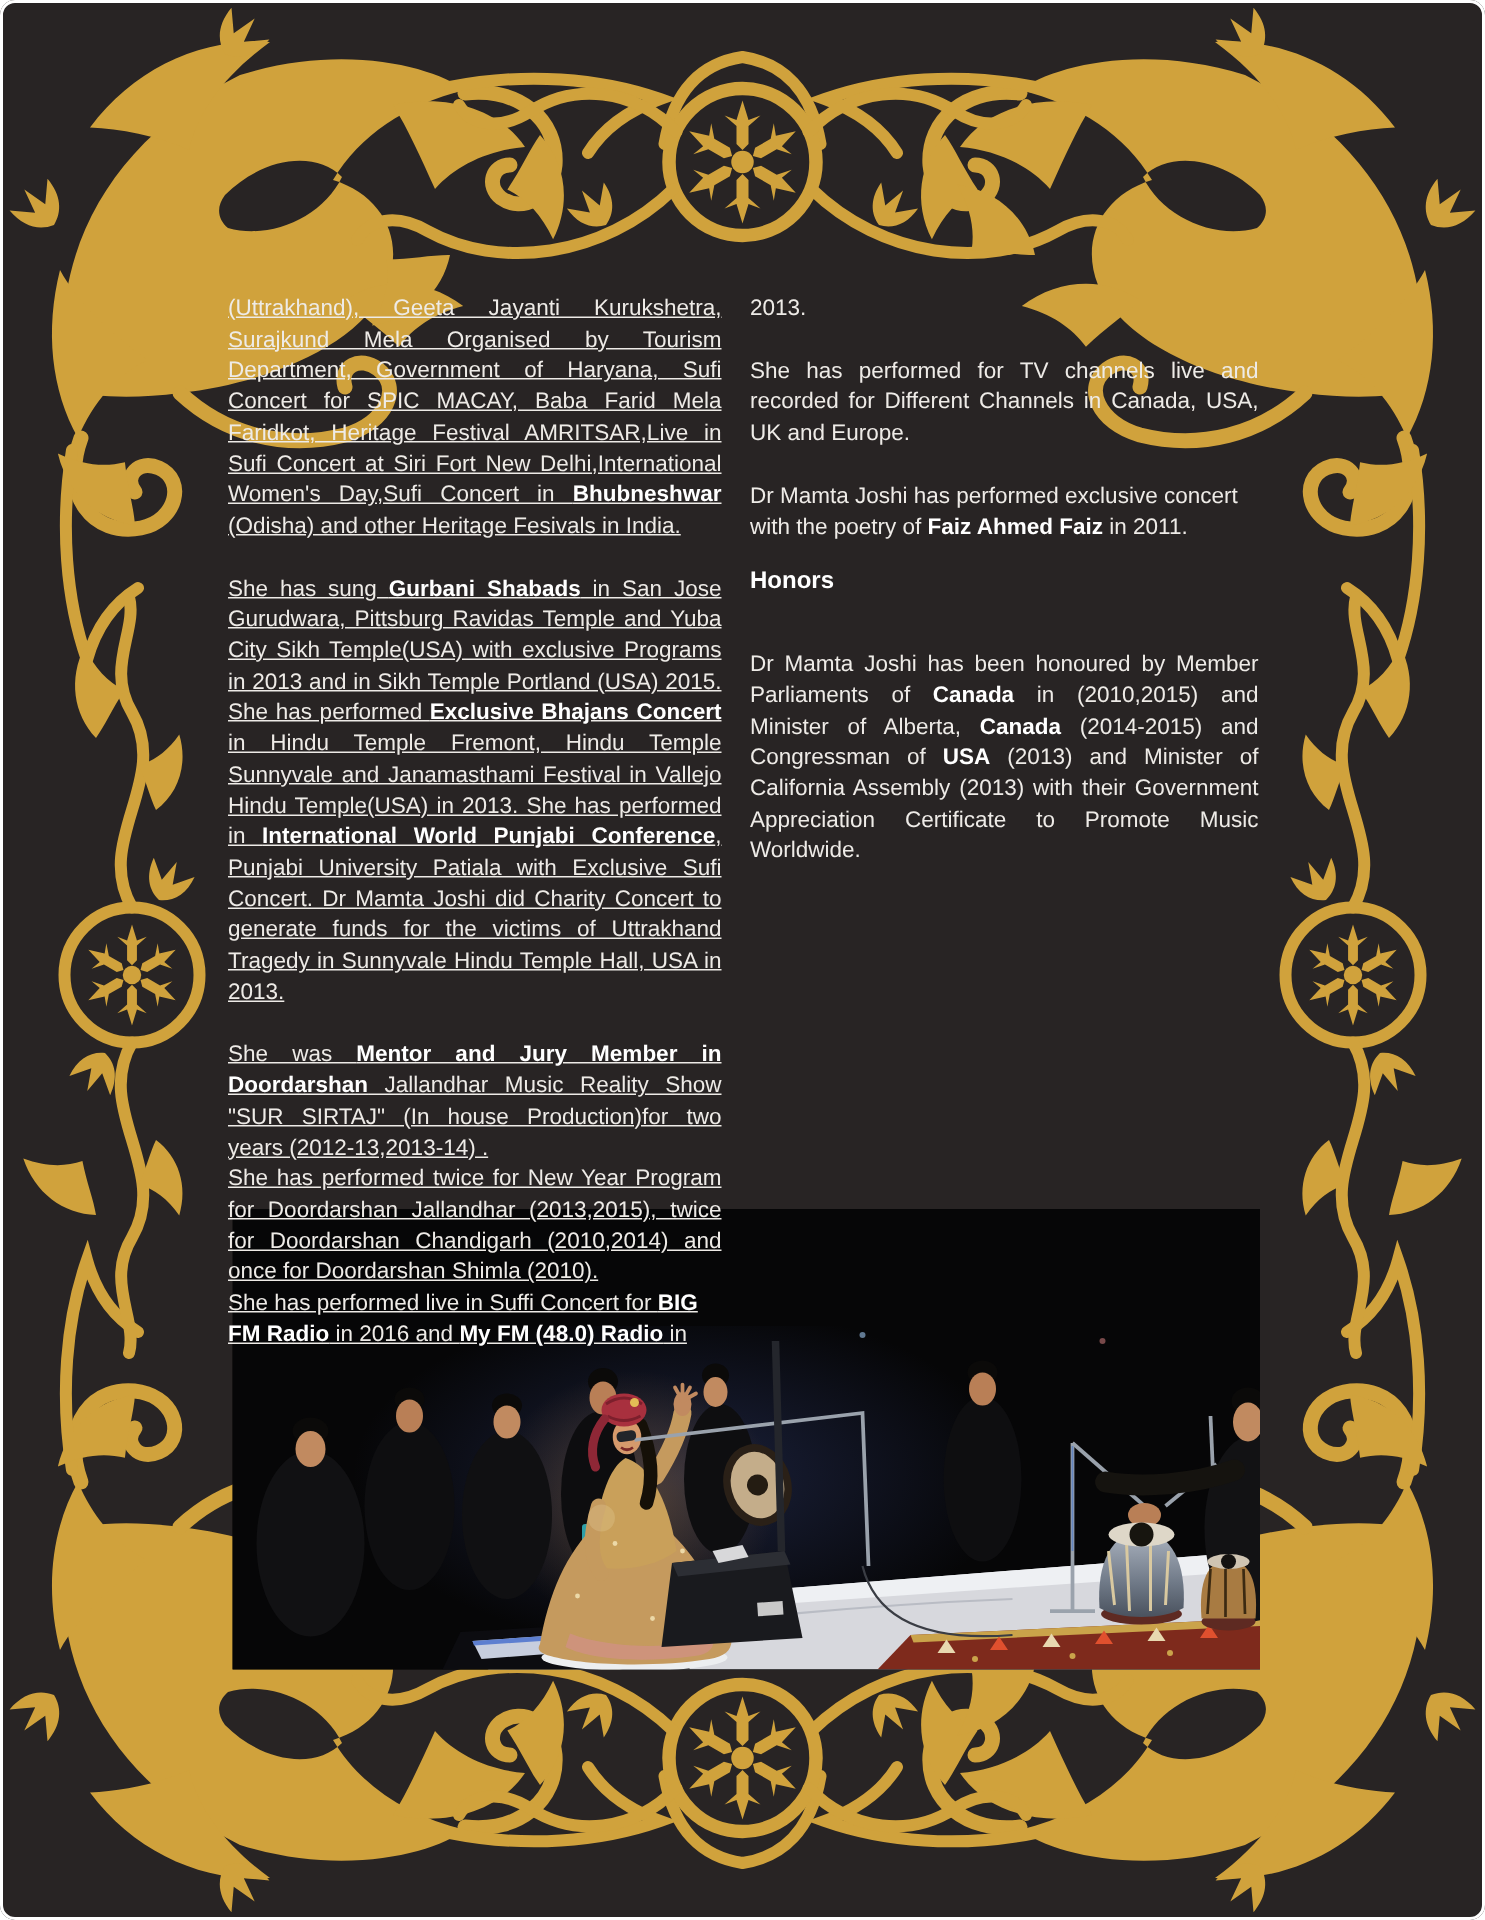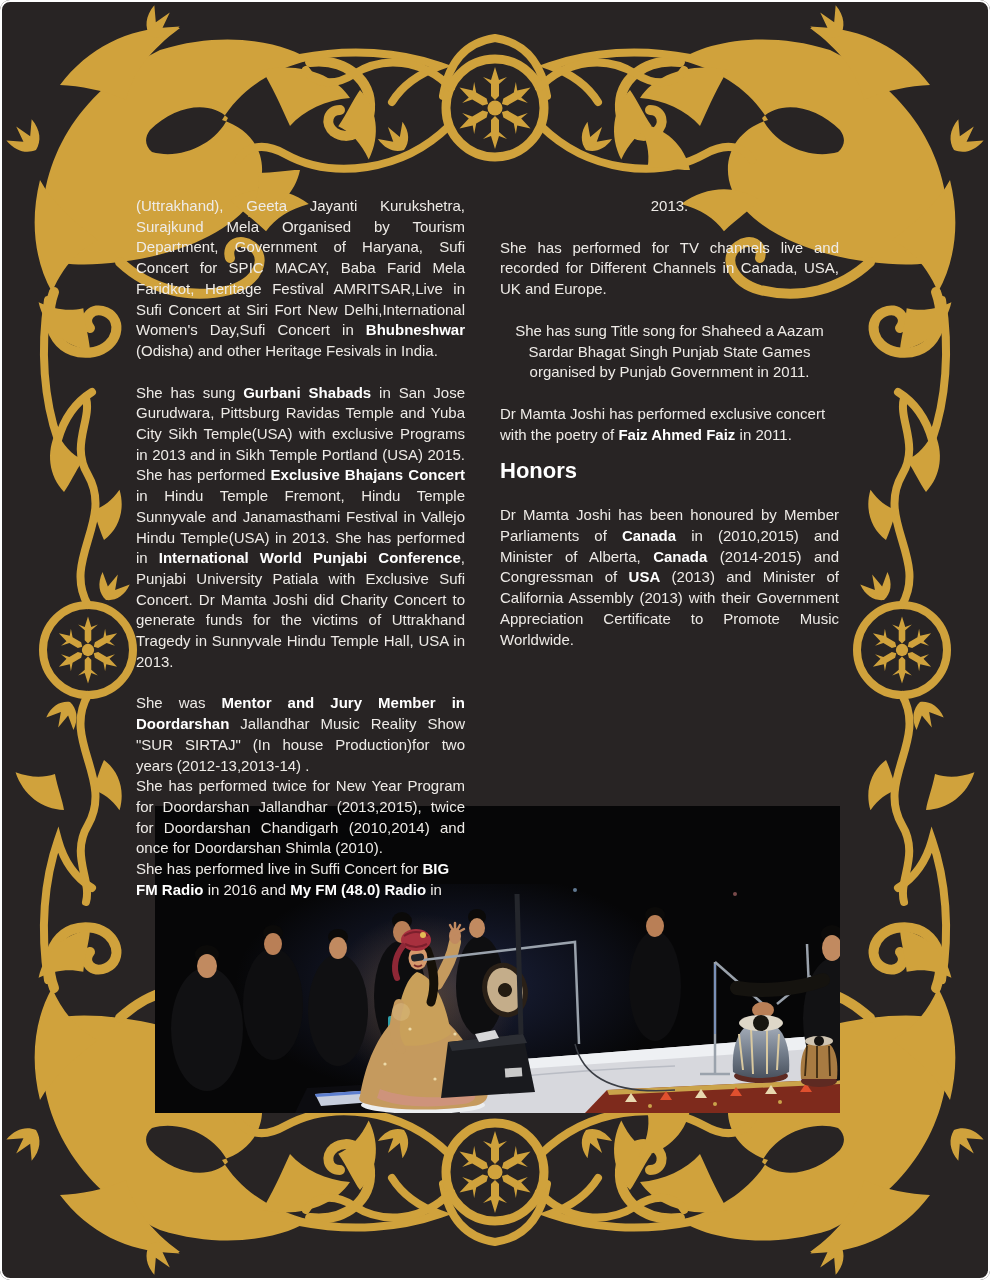--- a/index.html
+++ b/index.html
@@ -27,29 +27,29 @@
   .photo-block{
     position:absolute;left:155px;top:806px;width:685px;height:307px;
     background:var(--photo-bg);z-index:3;
   }
   .photo-block svg{position:absolute;left:0;bottom:0;width:685px;height:229px;display:block;}
 
   .col{
     position:absolute;top:196px;z-index:4;
     font-size:15px;line-height:20.7px;color:var(--text);
   }
-  .col-left{left:136px;width:329px;}
+  .col-left{left:152px;width:329px;text-decoration:underline;}
   .col-right{left:500px;width:339px;}
   .para{margin:0;}
-  .para.gap{margin-bottom:21px;text-align:center;}
+  .para.gap{margin-bottom:21px;}
   .para.just{text-align:justify;}
   .para b{color:var(--bold);font-weight:bold;}
   .honors{
-    font-size:22px;line-height:24px;font-weight:bold;color:var(--bold);
-    margin:14px 0 22px 0;
+    font-size:16px;line-height:24px;font-weight:bold;color:var(--bold);
+    margin:14px 0 33px 0;
   }
 </style>
 </head>
 <body>
 
 <div class="page">
 
   <svg class="border-svg" viewBox="0 0 990 1280" aria-hidden="true">
     <defs>
 
@@ -282,19 +282,18 @@
   <div class="col col-left" id="col-left">
       <p class="para just gap"><span>(Uttrakhand), Geeta Jayanti Kurukshetra, Surajkund Mela Organised by Tourism Department, Government of Haryana, Sufi Concert for SPIC MACAY, Baba Farid Mela Faridkot, Heritage Festival AMRITSAR,Live in Sufi Concert at Siri Fort New Delhi,International Women's Day,Sufi Concert in </span><b>Bhubneshwar</b><span> (Odisha) and other Heritage Fesivals in India.</span></p>
       <p class="para just gap"><span>She has sung </span><b>Gurbani Shabads</b><span> in San Jose Gurudwara, Pittsburg Ravidas Temple and Yuba City Sikh Temple(USA)  with exclusive Programs in 2013 and in Sikh Temple Portland (USA) 2015. She has performed </span><b>Exclusive Bhajans Concert</b><span> in Hindu Temple Fremont, Hindu Temple Sunnyvale and Janamasthami Festival in Vallejo Hindu Temple(USA) in 2013. She has performed in </span><b>International World Punjabi Conference</b><span>, Punjabi University Patiala with Exclusive Sufi Concert. Dr Mamta Joshi did Charity Concert to generate funds for the victims of Uttrakhand Tragedy in Sunnyvale Hindu Temple Hall, USA in 2013.</span></p>
       <p class="para just"><span>She was </span><b>Mentor and Jury Member in Doordarshan</b><span> Jallandhar Music Reality Show "SUR SIRTAJ" (In house Production)for two years (2012-13,2013-14) .</span></p>
       <p class="para just"><span>She has performed twice for New Year Program for Doordarshan Jallandhar (2013,2015), twice  for Doordarshan Chandigarh (2010,2014) and once for Doordarshan Shimla (2010).</span></p>
       <p class="para"><span>She has performed live in Suffi Concert  for </span><b>BIG FM Radio</b><span> in 2016 and </span><b>My FM (48.0) Radio</b><span> in</span></p>
     </div>
   <div class="col col-right" id="col-right">
       <p class="para gap"><span>2013.</span></p>
       <p class="para just gap"><span>She has performed for TV channels live and recorded for Different Channels in Canada, USA, UK and Europe.</span></p>
-      <p class="para gap"><span>She has sung Title song for Shaheed a Aazam Sardar Bhagat Singh Punjab State Games organised by Punjab Government in 2011.</span></p>
       <p class="para"><span>Dr Mamta Joshi has performed exclusive concert with the poetry of </span><b>Faiz Ahmed Faiz</b><span> in 2011.</span></p>
       <h2 class="honors">Honors</h2>
       <p class="para just"><span>Dr Mamta Joshi has been honoured by Member Parliaments of </span><b>Canada</b><span> in (2010,2015) and Minister of Alberta, </span><b>Canada</b><span> (2014-2015) and Congressman of </span><b>USA</b><span> (2013) and Minister of California Assembly (2013) with their Government Appreciation Certificate to Promote  Music Worldwide.</span></p>
     </div>
 
 </div>
 
 </body></html>

